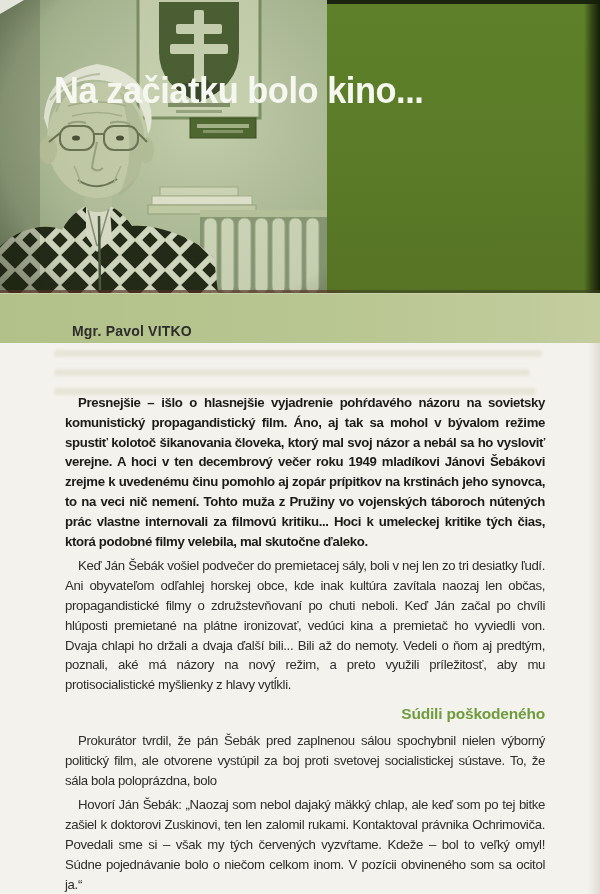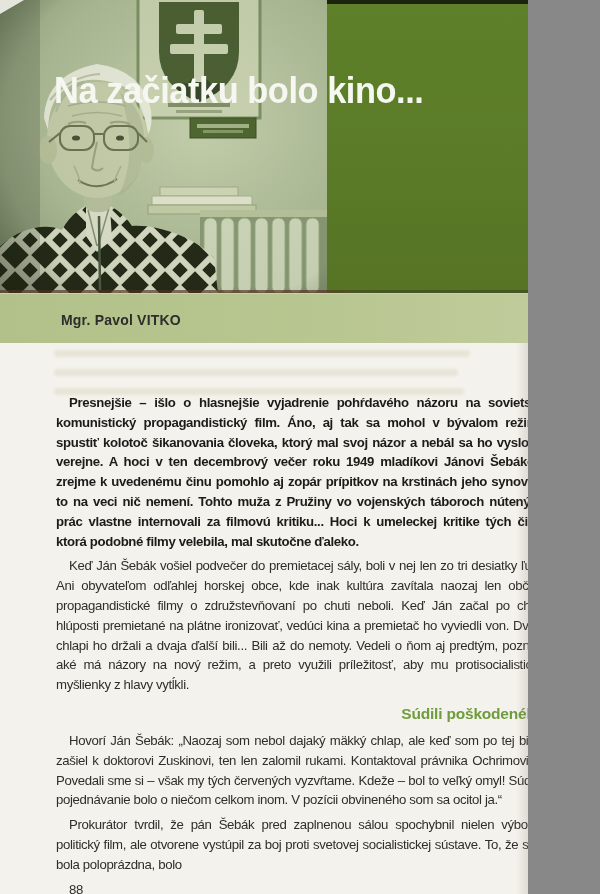--- a/index.html
+++ b/index.html
@@ -1,17 +1,17 @@
 <!DOCTYPE html>
 <html><head>
 <meta charset="utf-8">
 <style>
   html,body{margin:0;padding:0;background:#888;}
   .page{
-    position:relative;width:528px;height:894px;overflow:hidden;
+    position:relative;width:600px;height:894px;overflow:hidden;
     background:#f4f2ec;font-family:"Liberation Sans",sans-serif;
   }
   
   .hero{position:absolute;left:0;top:0;width:600px;height:293px;}
   .hero-photo{position:absolute;left:0;top:0;width:327px;height:293px;}
   .hero-green{position:absolute;left:327px;top:0;right:0;height:293px;
     background:linear-gradient(180deg,#5e8029 0%,#5b7b28 55%,#567424 100%);}
   .hero-top-strip{position:absolute;left:327px;right:0;top:0;height:4px;background:#1b240e;}
   .hero-right-shade{position:absolute;right:0;top:0;width:16px;height:293px;
     background:linear-gradient(90deg,rgba(23,32,8,0),rgba(23,32,8,.55) 45%,#141c07);}
@@ -21,30 +21,30 @@
     position:absolute;left:54px;top:70px;margin:0;z-index:5;
     font-size:37px;font-weight:700;color:#f6f7f1;letter-spacing:-.5px;white-space:nowrap;
   }
   .hero-title span{display:inline-block;transform:scaleX(.93);transform-origin:left center;}
   
   .byline-band{
     position:absolute;left:0;top:293px;width:600px;height:50px;
     background:linear-gradient(90deg,#b2c189 0%,#b8c691 55%,#c3cd9e 100%);
     border-top:1px solid #c9d2a8;box-sizing:border-box;
   }
-  .byline{margin:4px;padding:14px 8px 0 57px;font-size:14px;font-weight:600;
+  .byline{margin:15px;padding:14px 8px 0 57px;font-size:14px;font-weight:600;
     color:#2d2d2b;letter-spacing:.2px;}
   
   .content{
     position:absolute;left:0;top:343px;width:600px;
     padding:0;color:#2c2c2c;
   }
   .content .inner{padding:50px 55px 0 54px;}
   .content p{
-    margin:0 0 5px 2px;font-size:13.2px;line-height:19.8px;text-align:justify;
+    margin:0 0 5px 11px;font-size:13.2px;line-height:19.8px;text-align:justify;
     text-indent:13px;letter-spacing:-.35px;color:#2e2e2c;
   }
   .content p.lead{font-weight:700;color:#1b1b19;}
   .section-heading{
     margin:10px 0 8px 0;font-size:15.5px;font-weight:700;color:#6f9c3e;
     letter-spacing:-.2px;text-indent:0;text-align:right;
   }
   .page-number{margin:14px 0 0 1px;font-size:13.5px;color:#3f3e3a;letter-spacing:.3px;}
   
   .bleed{position:absolute;left:54px;right:58px;height:7px;border-radius:3px;
@@ -185,20 +185,20 @@
 
   <div class="bleed b1"></div>
   <div class="bleed b2"></div>
   <div class="bleed b3"></div>
 
   <div class="content">
     <div class="inner">
       <p class="lead">Presnejšie – išlo o hlasnejšie vyjadrenie pohŕdavého názoru na sovietsky komunistický propagandistický film. Áno, aj tak sa mohol v bývalom režime spustiť kolotoč šikanovania človeka, ktorý mal svoj názor a nebál sa ho vysloviť verejne. A hoci v ten decembrový večer roku 1949 mladíkovi Jánovi Šebákovi zrejme k uvedenému činu pomohlo aj zopár prípitkov na krstinách jeho synovca, to na veci nič nemení. Tohto muža z Pružiny vo vojenských táboroch nútených prác vlastne internovali za filmovú kritiku... Hoci k umeleckej kritike tých čias, ktorá podobné filmy velebila, mal skutočne ďaleko.</p>
       <p>Keď Ján Šebák vošiel podvečer do premietacej sály, boli v nej len zo tri desiatky ľudí. Ani obyvateľom odľahlej horskej obce, kde inak kultúra zavítala naozaj len občas, propagandistické filmy o združstevňovaní po chuti neboli. Keď Ján začal po chvíli hlúposti premietané na plátne ironizovať, vedúci kina a premietač ho vyviedli von. Dvaja chlapi ho držali a dvaja ďalší bili... Bili až do nemoty. Vedeli o ňom aj predtým, poznali, aké má názory na nový režim, a preto využili príležitosť, aby mu protisocialistické myšlienky z hlavy vytĺkli.</p>
       <h2 class="section-heading">Súdili poškodeného</h2>
+      <p>Prokurátor tvrdil, že pán Šebák pred zaplnenou sálou spochybnil nielen výborný politický film, ale otvorene vystúpil za boj proti svetovej socialistickej sústave. To, že sála bola poloprázdna, bolo</p>
       <p>Hovorí Ján Šebák: „Naozaj som nebol dajaký mäkký chlap, ale keď som po tej bitke zašiel k doktorovi Zuskinovi, ten len zalomil rukami. Kontaktoval právnika Ochrimoviča. Povedali sme si – však my tých červených vyzvŕtame. Kdeže – bol to veľký omyl! Súdne pojednávanie bolo o niečom celkom inom. V pozícii obvineného som sa ocitol ja.“</p>
-      <p>Prokurátor tvrdil, že pán Šebák pred zaplnenou sálou spochybnil nielen výborný politický film, ale otvorene vystúpil za boj proti svetovej socialistickej sústave. To, že sála bola poloprázdna, bolo</p>
       <p class="page-number">88</p>
     </div>
   </div>
 
   <div class="page-right-shade"></div>
 </div>
 
 </body></html>

